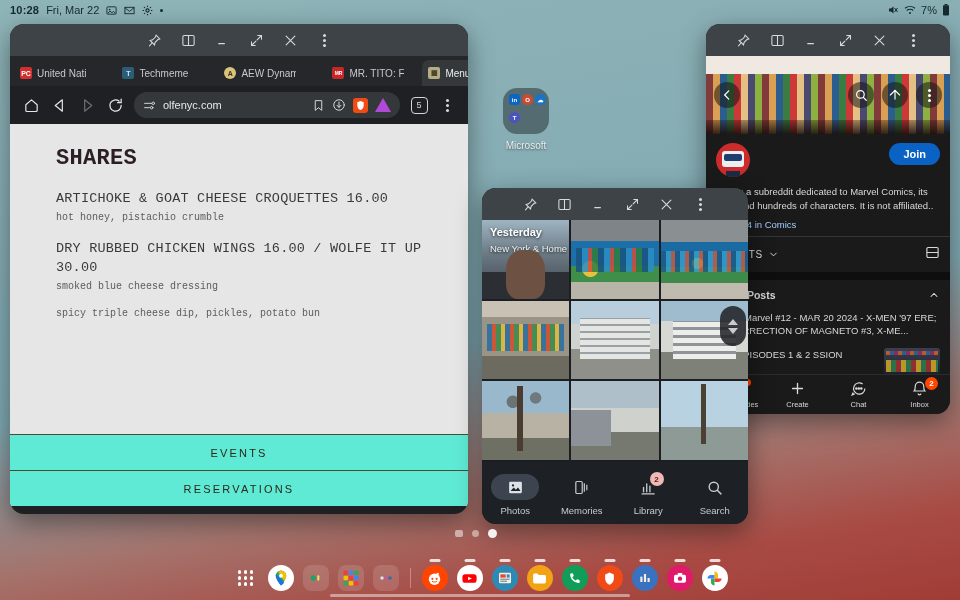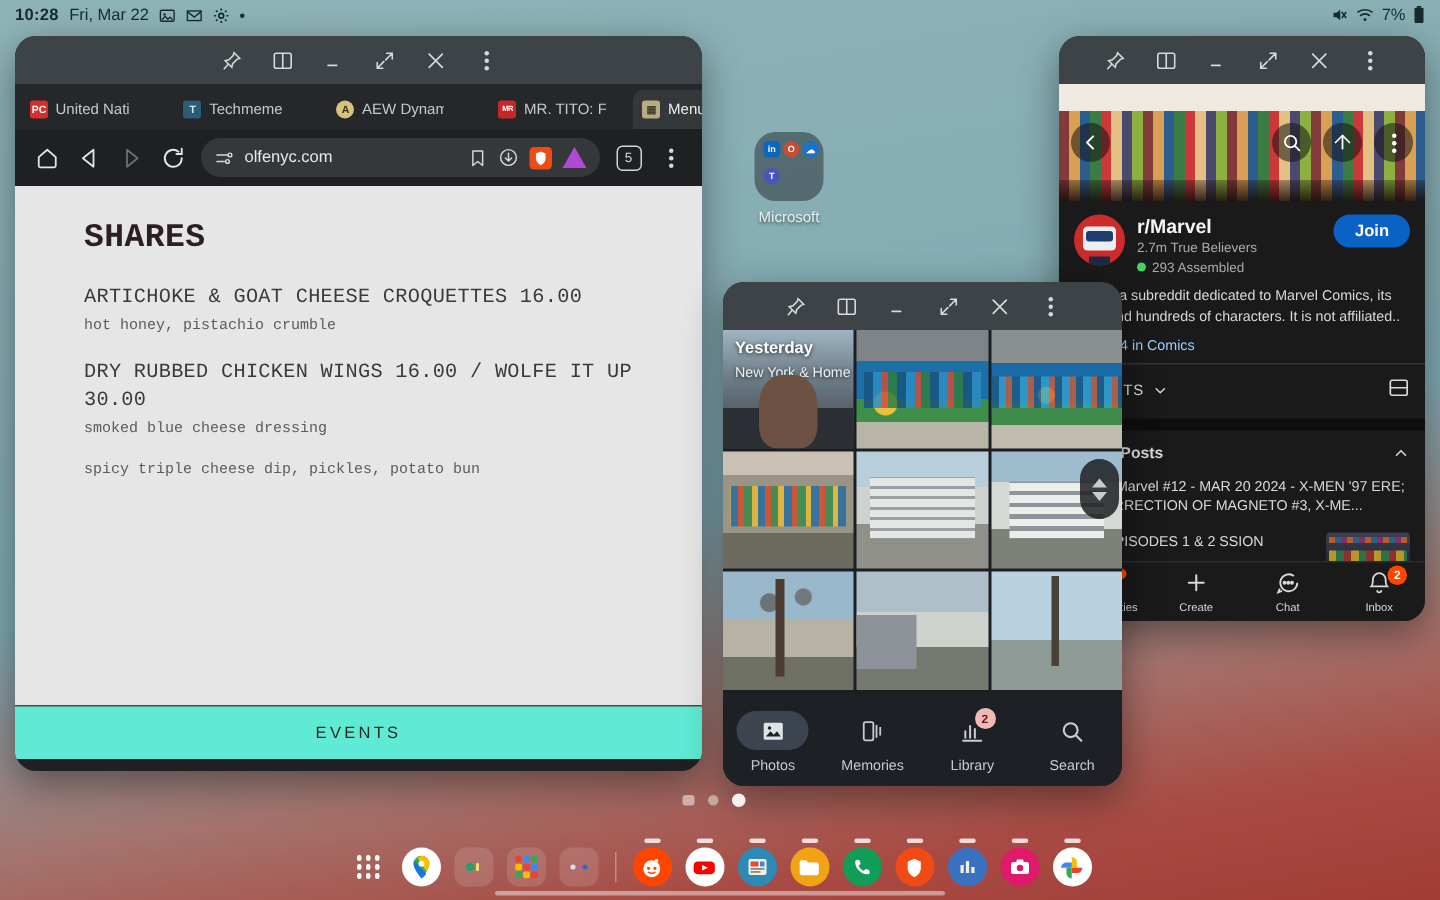--- a/index.html
+++ b/index.html
@@ -474,20 +474,21 @@
       <div class="menu-item">
         <div class="mi-name">DRY RUBBED CHICKEN WINGS 16.00 / WOLFE IT UP 30.00</div>
         <div class="mi-desc">smoked blue cheese dressing</div>
       </div>
       <div class="menu-item">
         <div class="mi-desc">spicy triple cheese dip, pickles, potato bun</div>
       </div>
     </div>
     <div class="page-btns">
       <div class="page-btn">EVENTS</div>
+      <div class="page-btn">RESERVATIONS</div>
     </div>
   </div>
 </div>
 
 <div class="win" id="reddit">
   <div class="win-head">
     <div class="win-btn">
       <svg width="15" height="15" viewBox="0 0 24 24" fill="none" stroke="#d6dadd" stroke-width="1.7" stroke-linecap="round">
           <path d="M14.5 3.5l6 6-3 1-4.5 4.5-1 4-7-7 4-1L13.5 6.5z"></path>
           <path d="M8 16l-4 4.5"></path>
@@ -558,28 +559,20 @@
     </div>
   </div>
 
   <div class="r-sub">
     <div class="r-sub-top">
       <div class="r-avatar">
         <div class="face"></div>
           <div class="mask"></div>
           <div class="body"></div>
       </div>
-      <div>
-        <div class="r-title">r/Marvel</div>
-        <div class="r-members">2.7m True Believers</div>
-        <div class="r-online">
-          <span class="dot"></span>
-          <span>293 Assembled</span>
-        </div>
-      </div>
       <div class="r-join">Join</div>
     </div>
     <div class="r-desc">This is a subreddit dedicated to Marvel Comics, its  tions and hundreds of characters. It is not affiliated..</div>
     <div class="r-meta">
       <span>re</span>
       <span class="sep"></span>
       <span>#4 in Comics</span>
     </div>
   </div>
 

